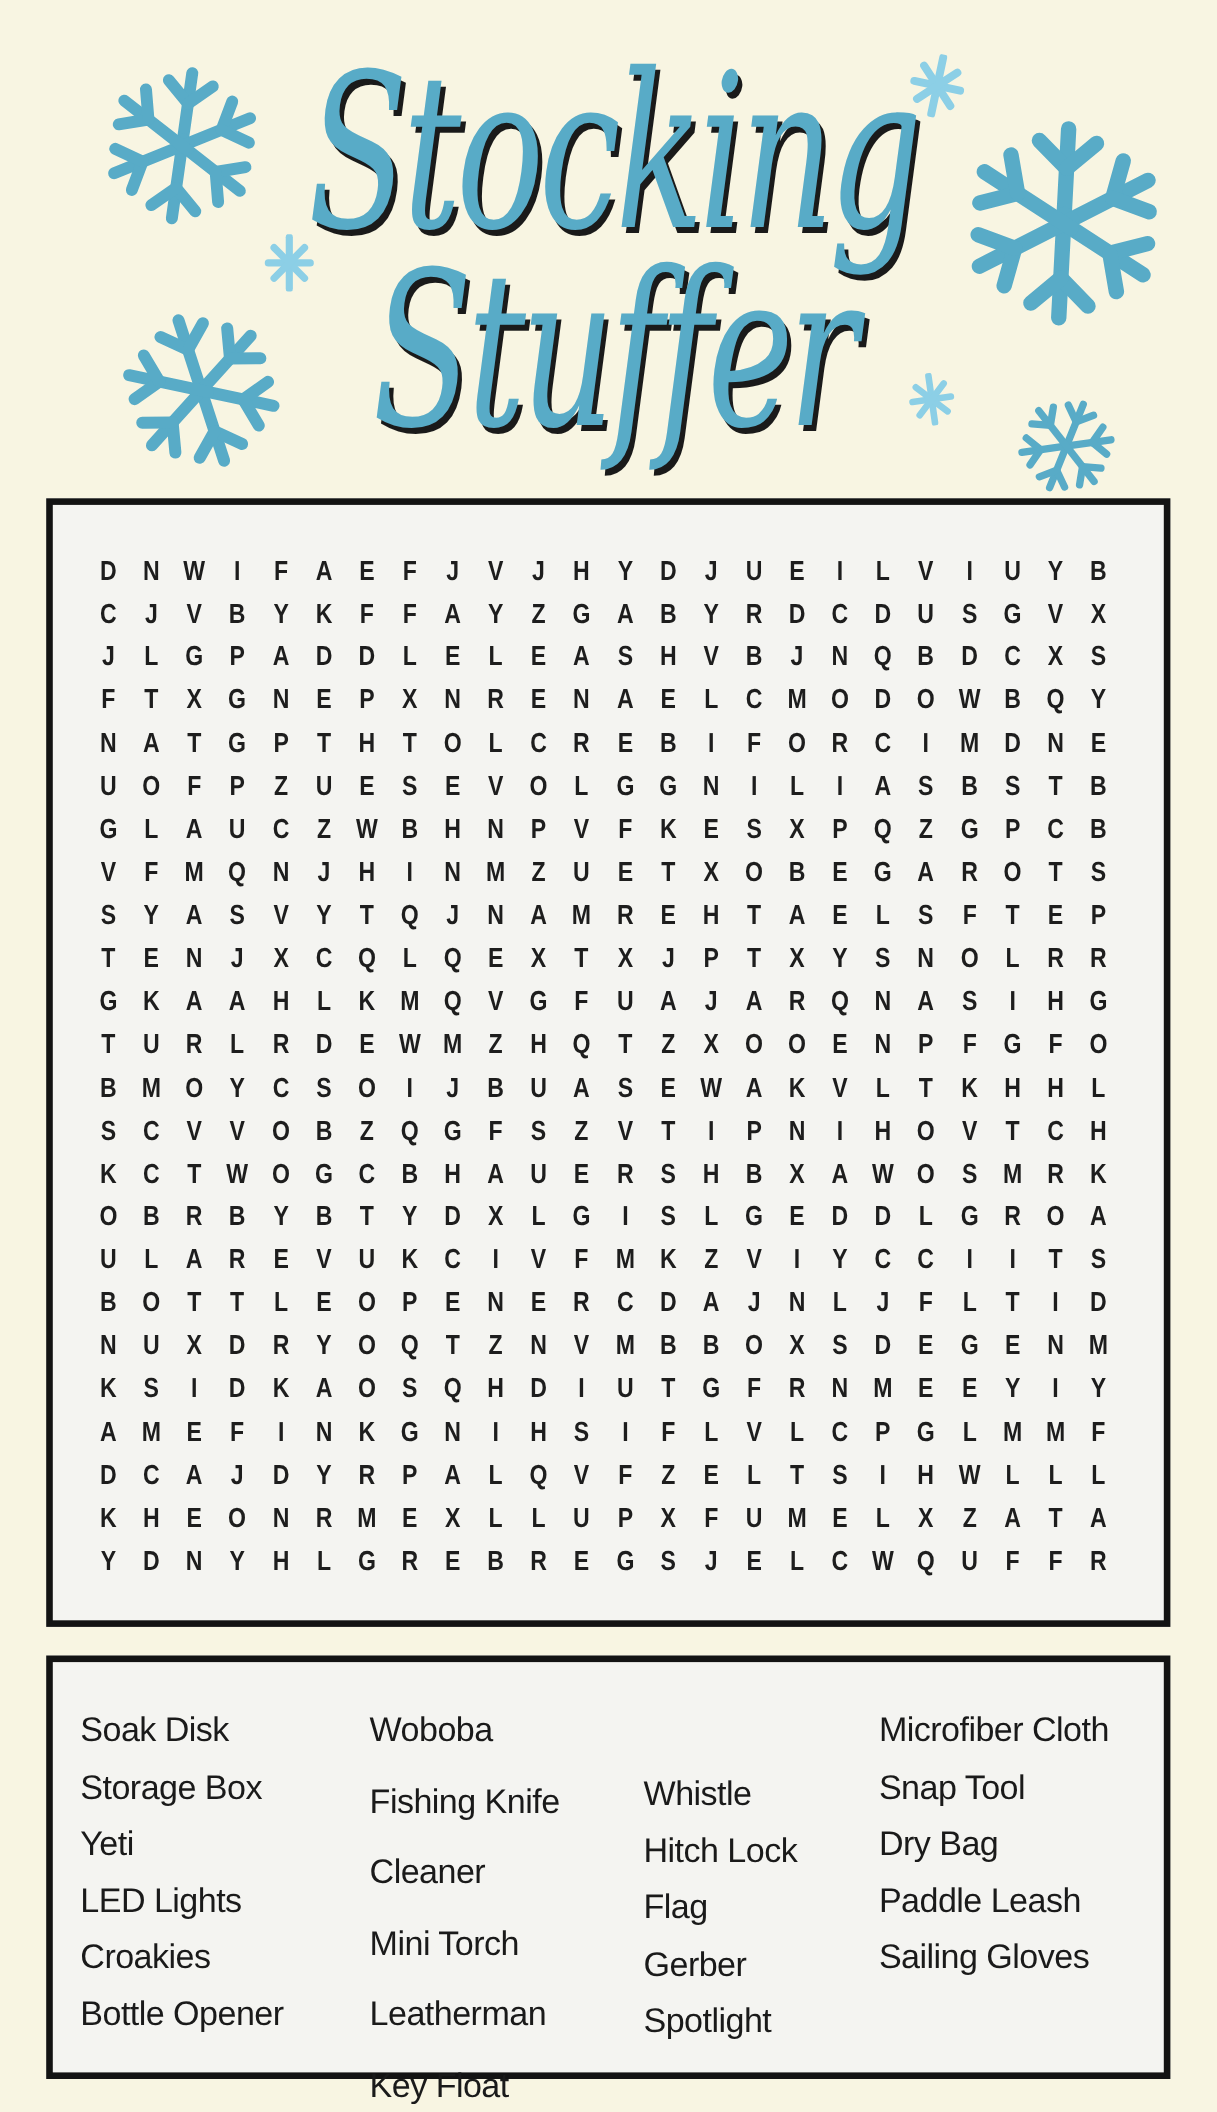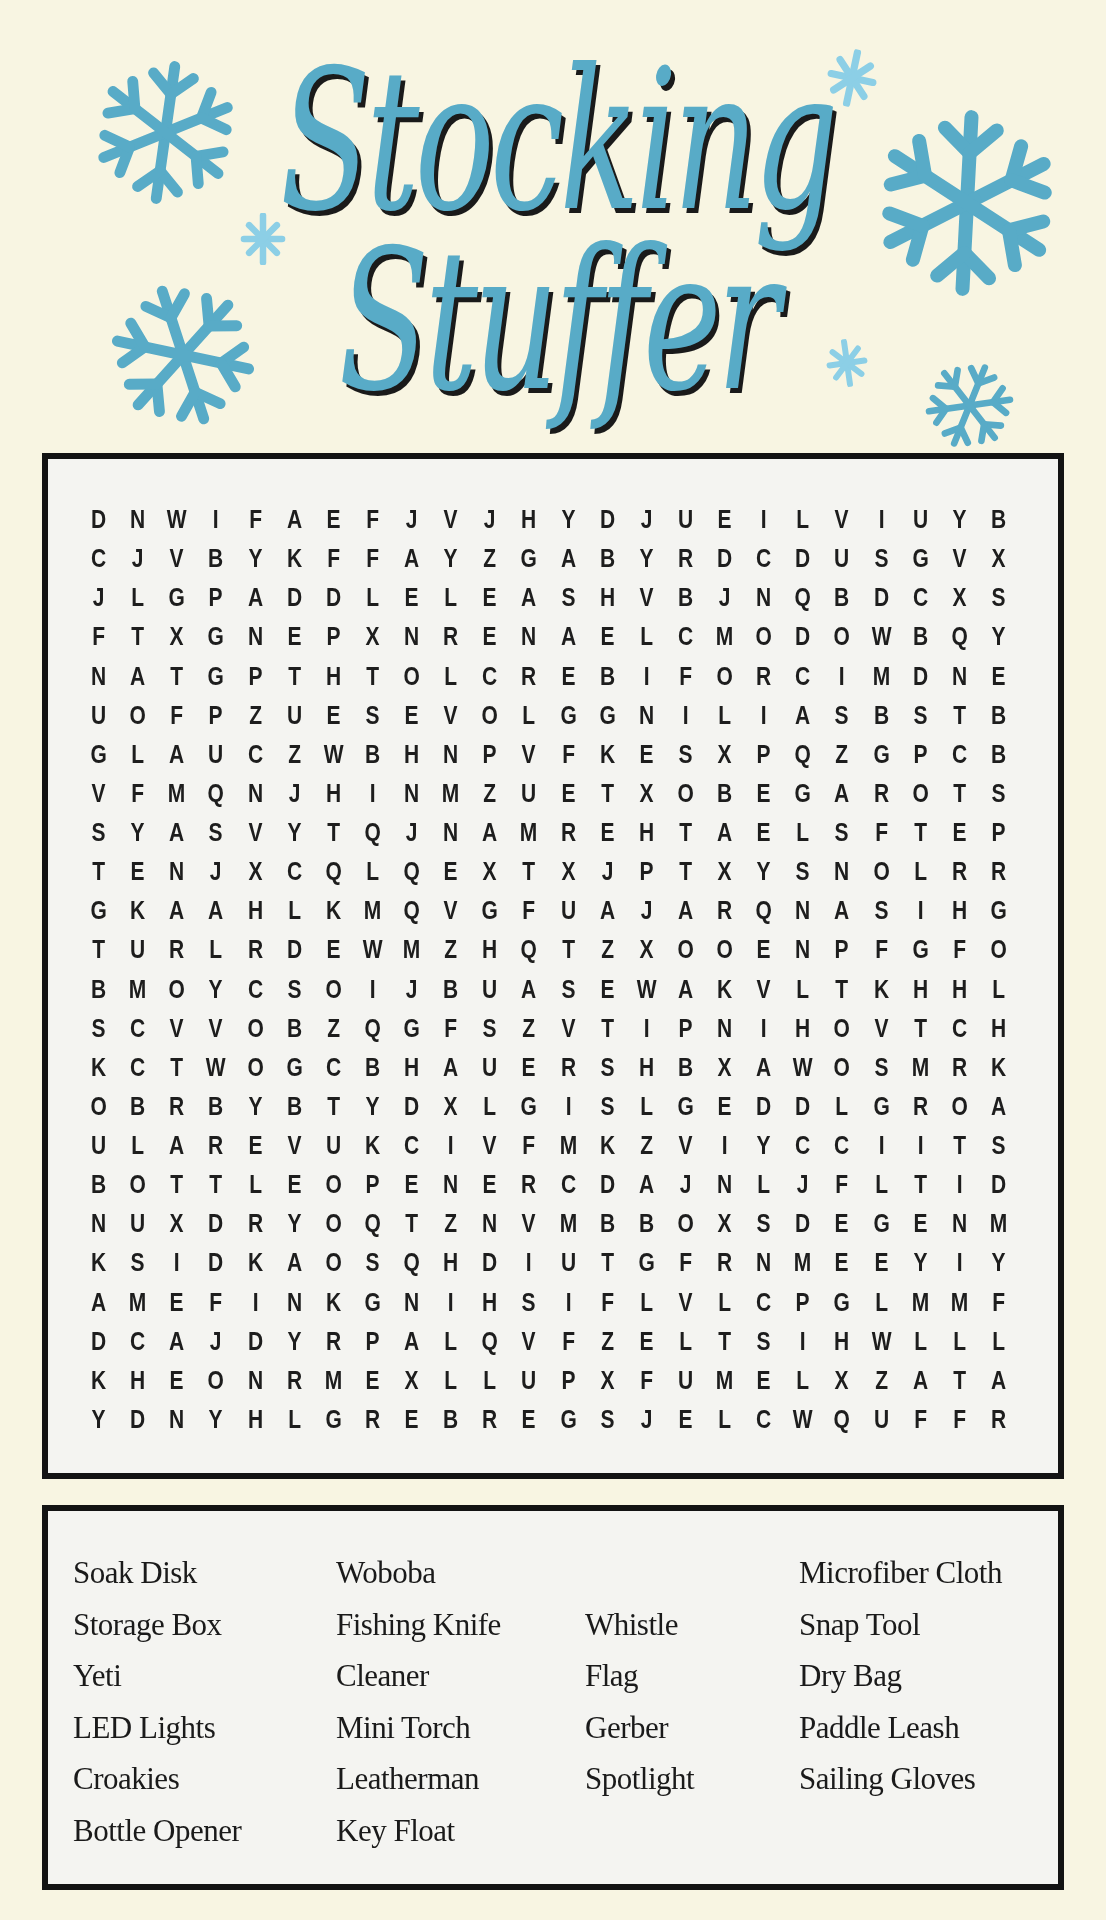--- a/index.html
+++ b/index.html
@@ -72,25 +72,24 @@
     left:42px;top:1505px;
     width:1022px;height:385px;
     box-sizing:border-box;
     border:6px solid var(--ink);
     background:var(--panel);
   }
   .words-wrap{
     position:absolute;
     left:25px;top:36px;right:10px;
     display:flex;
-    font-family:Liberation Serif, serif;
   }
   .word-col{display:flex;flex-direction:column;}
   .word-col.c1{width:263px;}
-  .word-col.c2{width:249px;}
+  .word-col.c2{width:249px;gap:13px;}
   .word-col.c3{width:214px;justify-content:center;}
   .word-col.c4{flex:1;}
   .word{
     height:51.5px;
     line-height:51.5px;
     font-size:31px;
     letter-spacing:-0.5px;
     color:#1a1a1a;
     white-space:nowrap;
   }
@@ -872,20 +871,21 @@
       <div class="word-col c2">
           <div class="word">Woboba</div>
           <div class="word">Fishing Knife</div>
           <div class="word">Cleaner</div>
           <div class="word">Mini Torch</div>
           <div class="word">Leatherman</div>
           <div class="word">Key Float</div>
         </div>
       <div class="word-col c3">
           <div class="word">Whistle</div>
+          <div class="word">Hitch Lock</div>
           <div class="word">Flag</div>
           <div class="word">Gerber</div>
           <div class="word">Spotlight</div>
         </div>
       <div class="word-col c4">
           <div class="word">Microfiber Cloth</div>
           <div class="word">Snap Tool</div>
           <div class="word">Dry Bag</div>
           <div class="word">Paddle Leash</div>
           <div class="word">Sailing Gloves</div>

